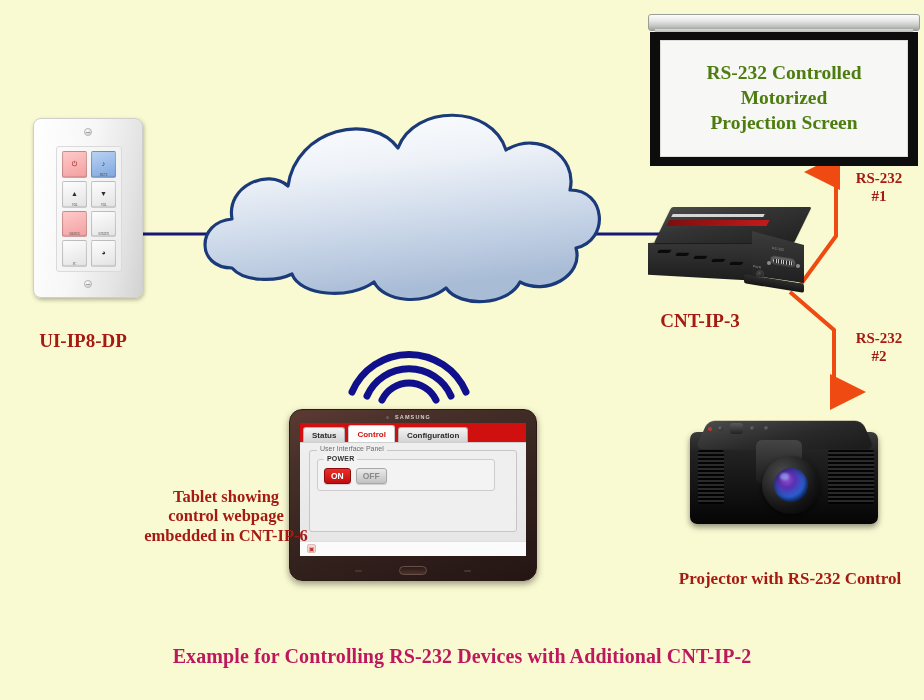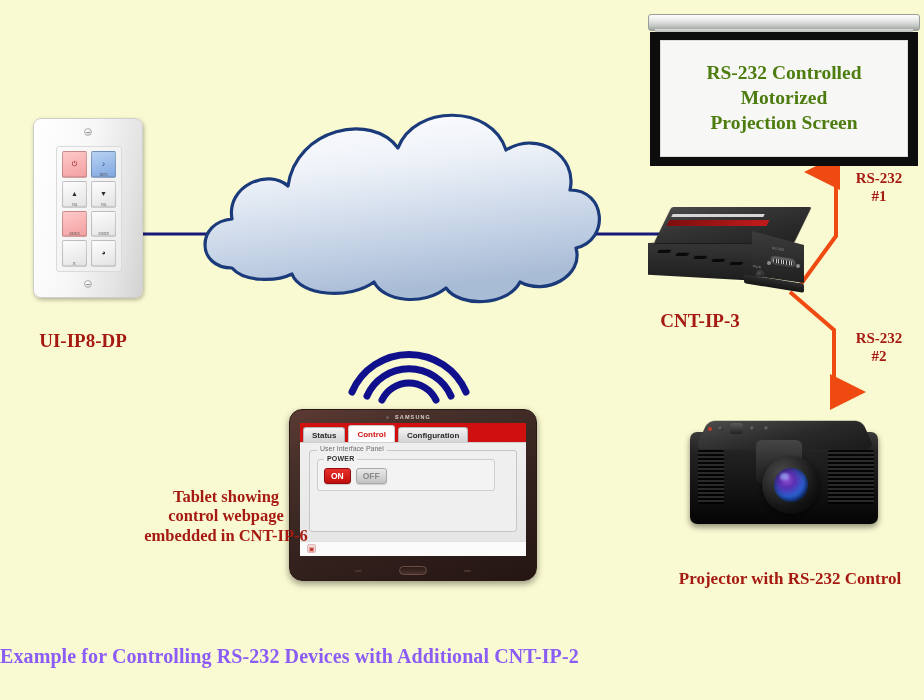--- a/index.html
+++ b/index.html
@@ -269,22 +269,22 @@
   }
 
   
   #label-uiip8{left:8px;top:330px;width:150px;font-size:19px;}
   #label-cnt{left:610px;top:310px;width:180px;font-size:19px;}
   #label-rs1{left:840px;top:170px;width:78px;font-size:15px;}
   #label-rs2{left:840px;top:330px;width:78px;font-size:15px;}
   #label-tablet{left:132px;top:487px;width:188px;font-size:16.5px;}
   #label-projector{left:660px;top:569px;width:260px;font-size:17px;}
   #caption{
-    left:0;top:645px;width:924px;
-    font-family:"Liberation Serif", serif;font-weight:bold;font-size:20px;color:#8b5cf6;
+    left:0;top:645px;width:924px;text-align:center;
+    font-family:"Liberation Serif", serif;font-weight:bold;font-size:20px;color:#be185d;
     letter-spacing:.1px;
   }
   #lan-text{
     left:278px;top:148px;width:230px;text-align:center;color:#10108c;
     font-family:"Liberation Serif", serif;line-height:1.02;
   }
   #lan-text .big{font-size:43px;font-weight:normal;display:block;letter-spacing:1px;}
   #lan-text .small{font-size:28px;font-weight:normal;display:block;}
 </style>
 </head>

